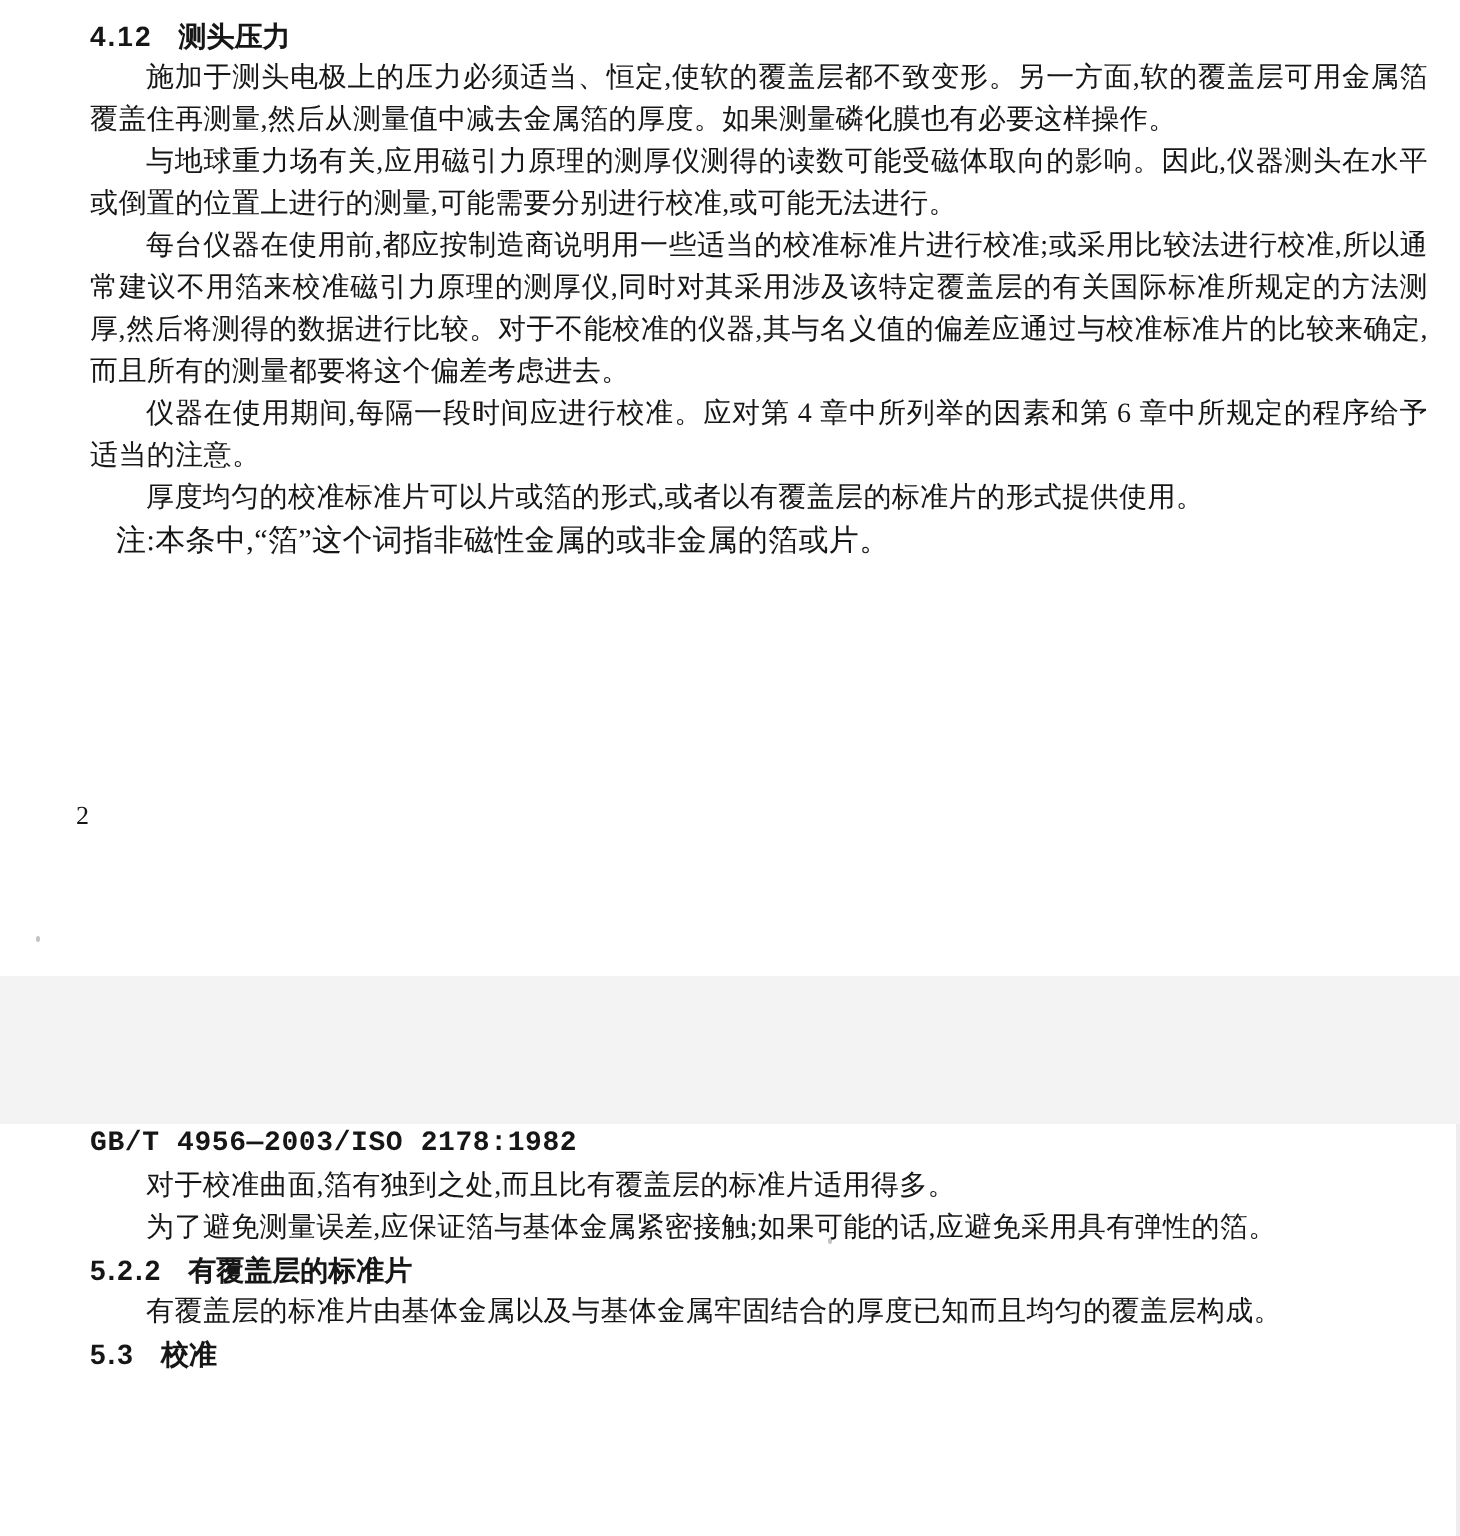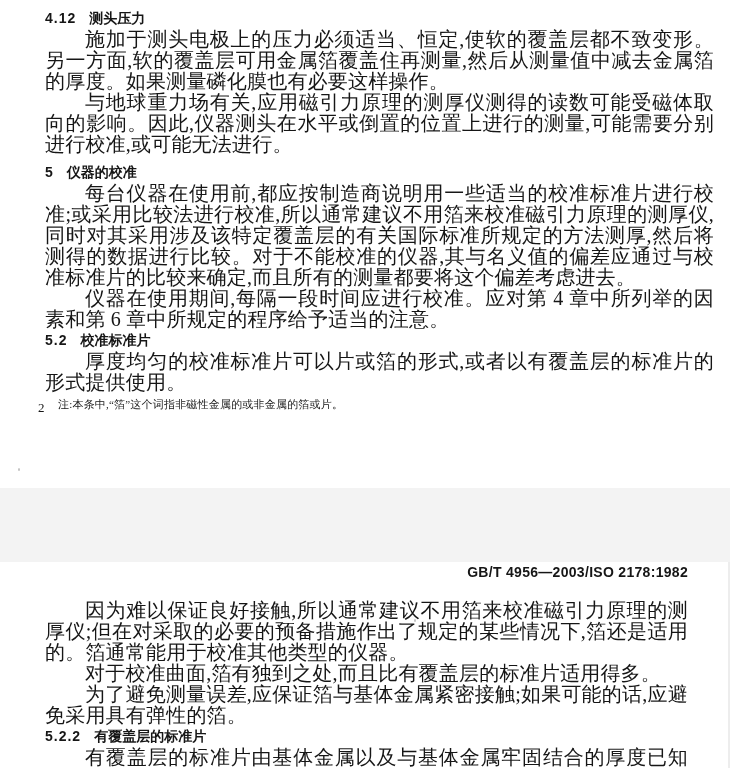--- a/index.html
+++ b/index.html
@@ -26,43 +26,42 @@
     line-height: 21px;
     margin: 0;
     white-space: nowrap;
   }
   .heading .hnum, .chapter-heading .hnum { margin-right: 13px; letter-spacing: 1px; }
   .chapter-heading { margin-top: 7px; }
   .h-51 { margin-top: 11px; }
 
   .para {
     margin: 0;
-    font-size: 20px;
+    font-size: 14px;
     line-height: 21px;
     text-align: justify;
     text-align-last: left;
     text-indent: 2em;
     letter-spacing: 0.2px;
   }
   .note {
     margin: 3px 0 0 13px;
-    font-size: 11px;
+    font-size: 15px;
     line-height: 17px;
     letter-spacing: 0.2px;
   }
   .page-number {
     position: absolute;
     left: 38px; top: 400px;
     font-size: 13px;
     font-family: "Liberation Serif", serif;
   }
   .running-header {
     margin-top: 68px;
-    text-align: right;
-    font-family: Liberation Sans, sans-serif;
+    font-family: Liberation Mono, monospace;
     font-weight: bold;
     font-size: 14px;
     line-height: 21px;
     letter-spacing: 0.3px;
   }
   .p2-first { margin-top: 17px; }
   .speck {
     position: absolute;
     width: 2px; height: 3px;
     background: #9a9a9a;
@@ -79,48 +78,41 @@
 
   <div class="heading">
     <span class="hnum">4.12</span><span>测头压力</span>
   </div>
 
   <p class="para">施加于测头电极上的压力必须适当、恒定,使软的覆盖层都不致变形。另一方面,软的覆盖层可用金属箔覆盖住再测量,然后从测量值中减去金属箔的厚度。如果测量磷化膜也有必要这样操作。</p>
 
 
   <p class="para">与地球重力场有关,应用磁引力原理的测厚仪测得的读数可能受磁体取向的影响。因此,仪器测头在水平或倒置的位置上进行的测量,可能需要分别进行校准,或可能无法进行。</p>
 
-  <div class="chapter-heading">
-    <span class="hnum">5</span><span>仪器的校准</span>
-  </div>
 
 
   <p class="para">每台仪器在使用前,都应按制造商说明用一些适当的校准标准片进行校准;或采用比较法进行校准,所以通常建议不用箔来校准磁引力原理的测厚仪,同时对其采用涉及该特定覆盖层的有关国际标准所规定的方法测厚,然后将测得的数据进行比较。对于不能校准的仪器,其与名义值的偏差应通过与校准标准片的比较来确定,而且所有的测量都要将这个偏差考虑进去。</p>
   <p class="para">仪器在使用期间,每隔一段时间应进行校准。应对第 4 章中所列举的因素和第 6 章中所规定的程序给予适当的注意。</p>
 
-  <div class="heading">
-    <span class="hnum">5.2</span><span>校准标准片</span>
-  </div>
 
   <p class="para">厚度均匀的校准标准片可以片或箔的形式,或者以有覆盖层的标准片的形式提供使用。</p>
 
 
   <p class="note">注:本条中,“箔”这个词指非磁性金属的或非金属的箔或片。</p>
 
   <div class="page-number">2</div>
   <div class="speck speck-1"></div>
 </div>
 
 <div class="page-sep"></div>
 
 <div class="page page-2">
 
   <div class="running-header">GB/T 4956—2003/ISO 2178:1982</div>
 
-  <p class="para p2-first">因为难以保证良好接触,所以通常建议不用箔来校准磁引力原理的测厚仪;但在对采取的必要的预备措施作出了规定的某些情况下,箔还是适用的。箔通常能用于校准其他类型的仪器。</p>
   <p class="para">对于校准曲面,箔有独到之处,而且比有覆盖层的标准片适用得多。</p>
   <p class="para">为了避免测量误差,应保证箔与基体金属紧密接触;如果可能的话,应避免采用具有弹性的箔。</p>
 
   <div class="heading">
     <span class="hnum">5.2.2</span><span>有覆盖层的标准片</span>
   </div>
 
   <p class="para">有覆盖层的标准片由基体金属以及与基体金属牢固结合的厚度已知而且均匀的覆盖层构成。</p>
 
   <div class="heading">

